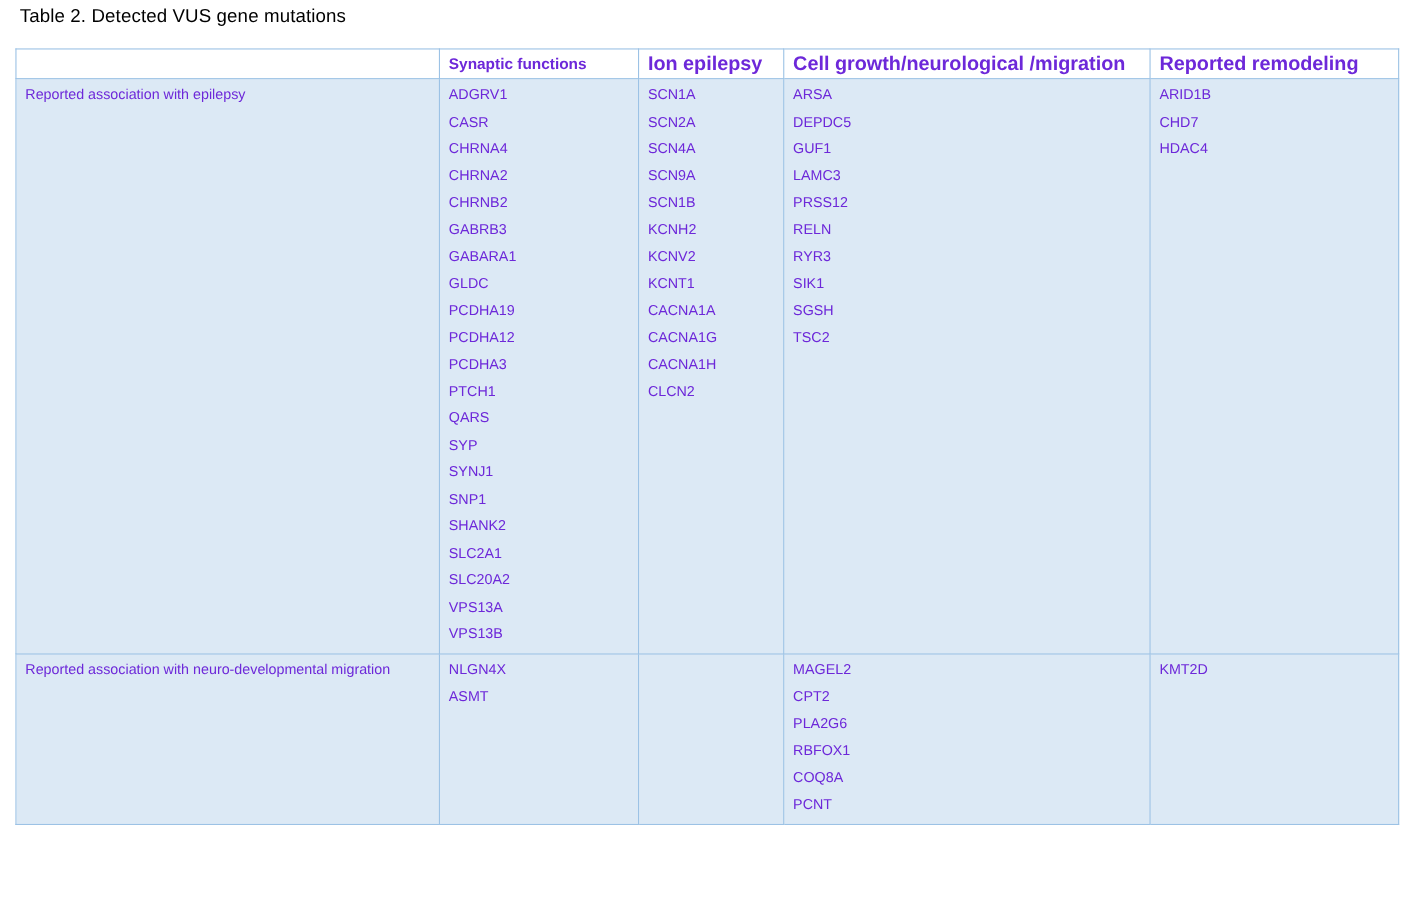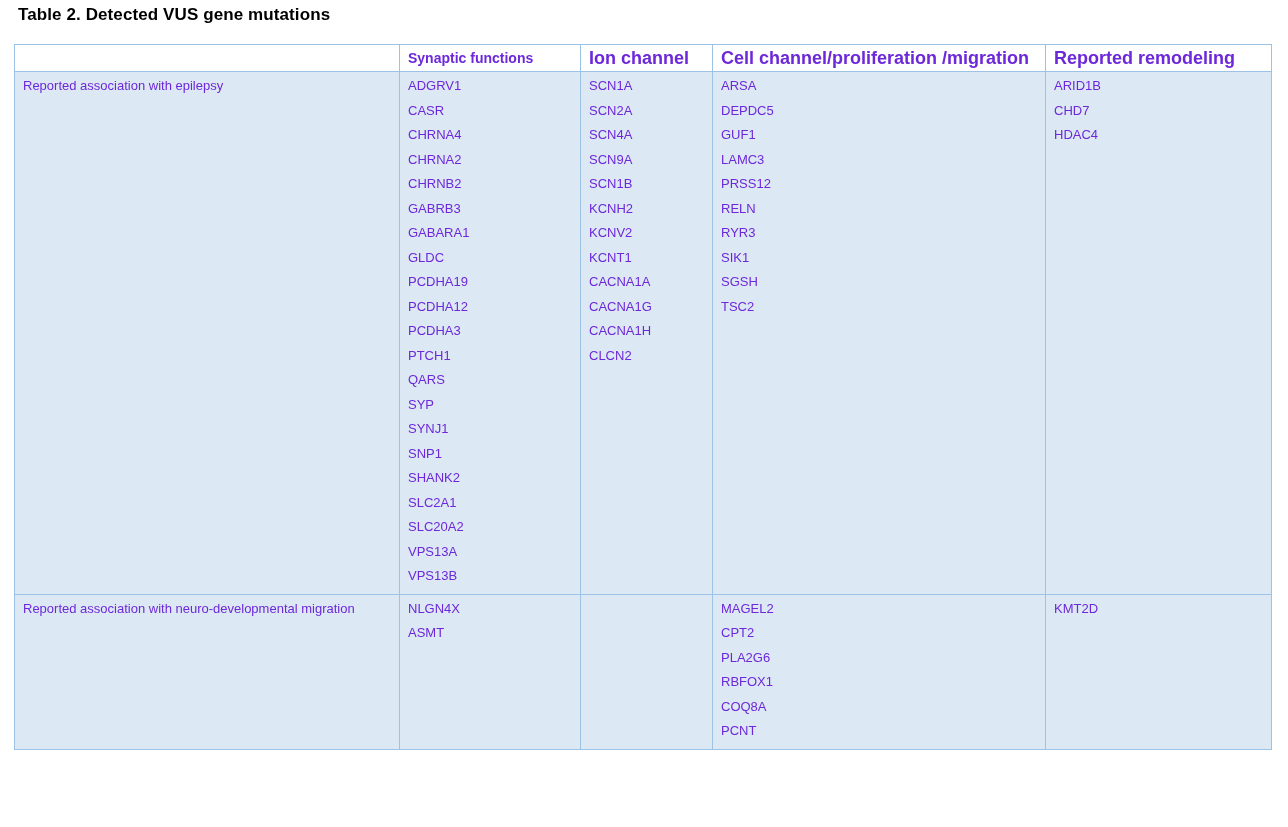--- a/index.html
+++ b/index.html
@@ -10,21 +10,21 @@
     background: #ffffff;
     overflow: hidden;
     font-family: "Liberation Sans", sans-serif;
   }
   .page { position: relative; width: 1288px; height: 827px; }
   .doc-title {
     position: absolute;
     left: 18px;
     top: 5px;
     font-size: 17px;
-    font-weight: bold;
+    font-weight: normal;
     color: #000000;
     letter-spacing: 0.1px;
   }
   table.vus-table {
     position: absolute;
     left: 14px;
     top: 44px;
     width: 1257px;
     border-collapse: collapse;
     table-layout: fixed;
@@ -71,22 +71,22 @@
       <col style="width:181px">
       <col style="width:132px">
       <col style="width:333px">
       <col style="width:226px">
     </colgroup>
 
     <thead>
       <tr>
         <th class="hdr-small"></th>
         <th class="hdr-small">Synaptic functions</th>
-        <th class="hdr-big">Ion channel</th>
-        <th class="hdr-big">Cell channel/proliferation /migration</th>
+        <th class="hdr-big">Ion epilepsy</th>
+        <th class="hdr-big">Cell growth/neurological /migration</th>
         <th class="hdr-big">Reported remodeling</th>
       </tr>
     </thead>
 
     <tbody>
 
       <tr class="band">
         <td>
           <span class="row-label-text">Reported association with epilepsy</span>
         </td>

